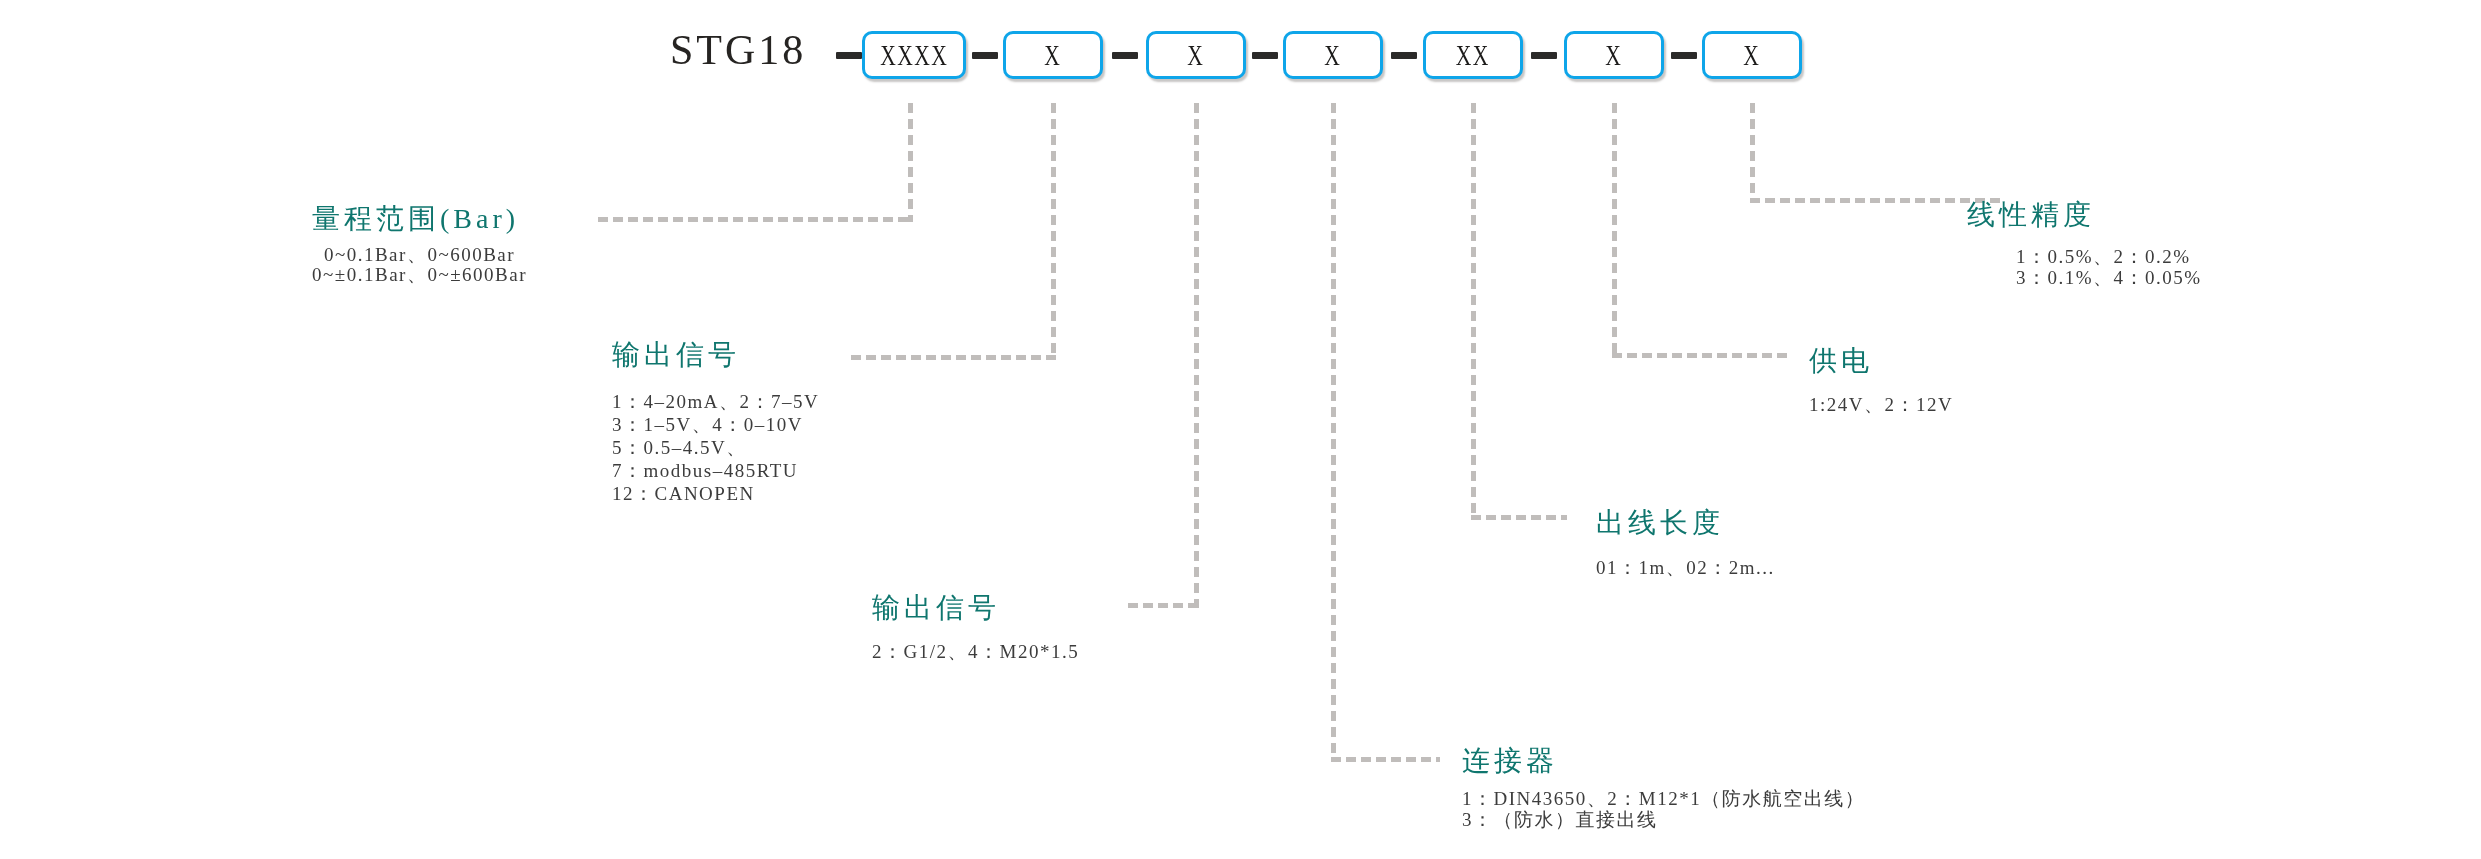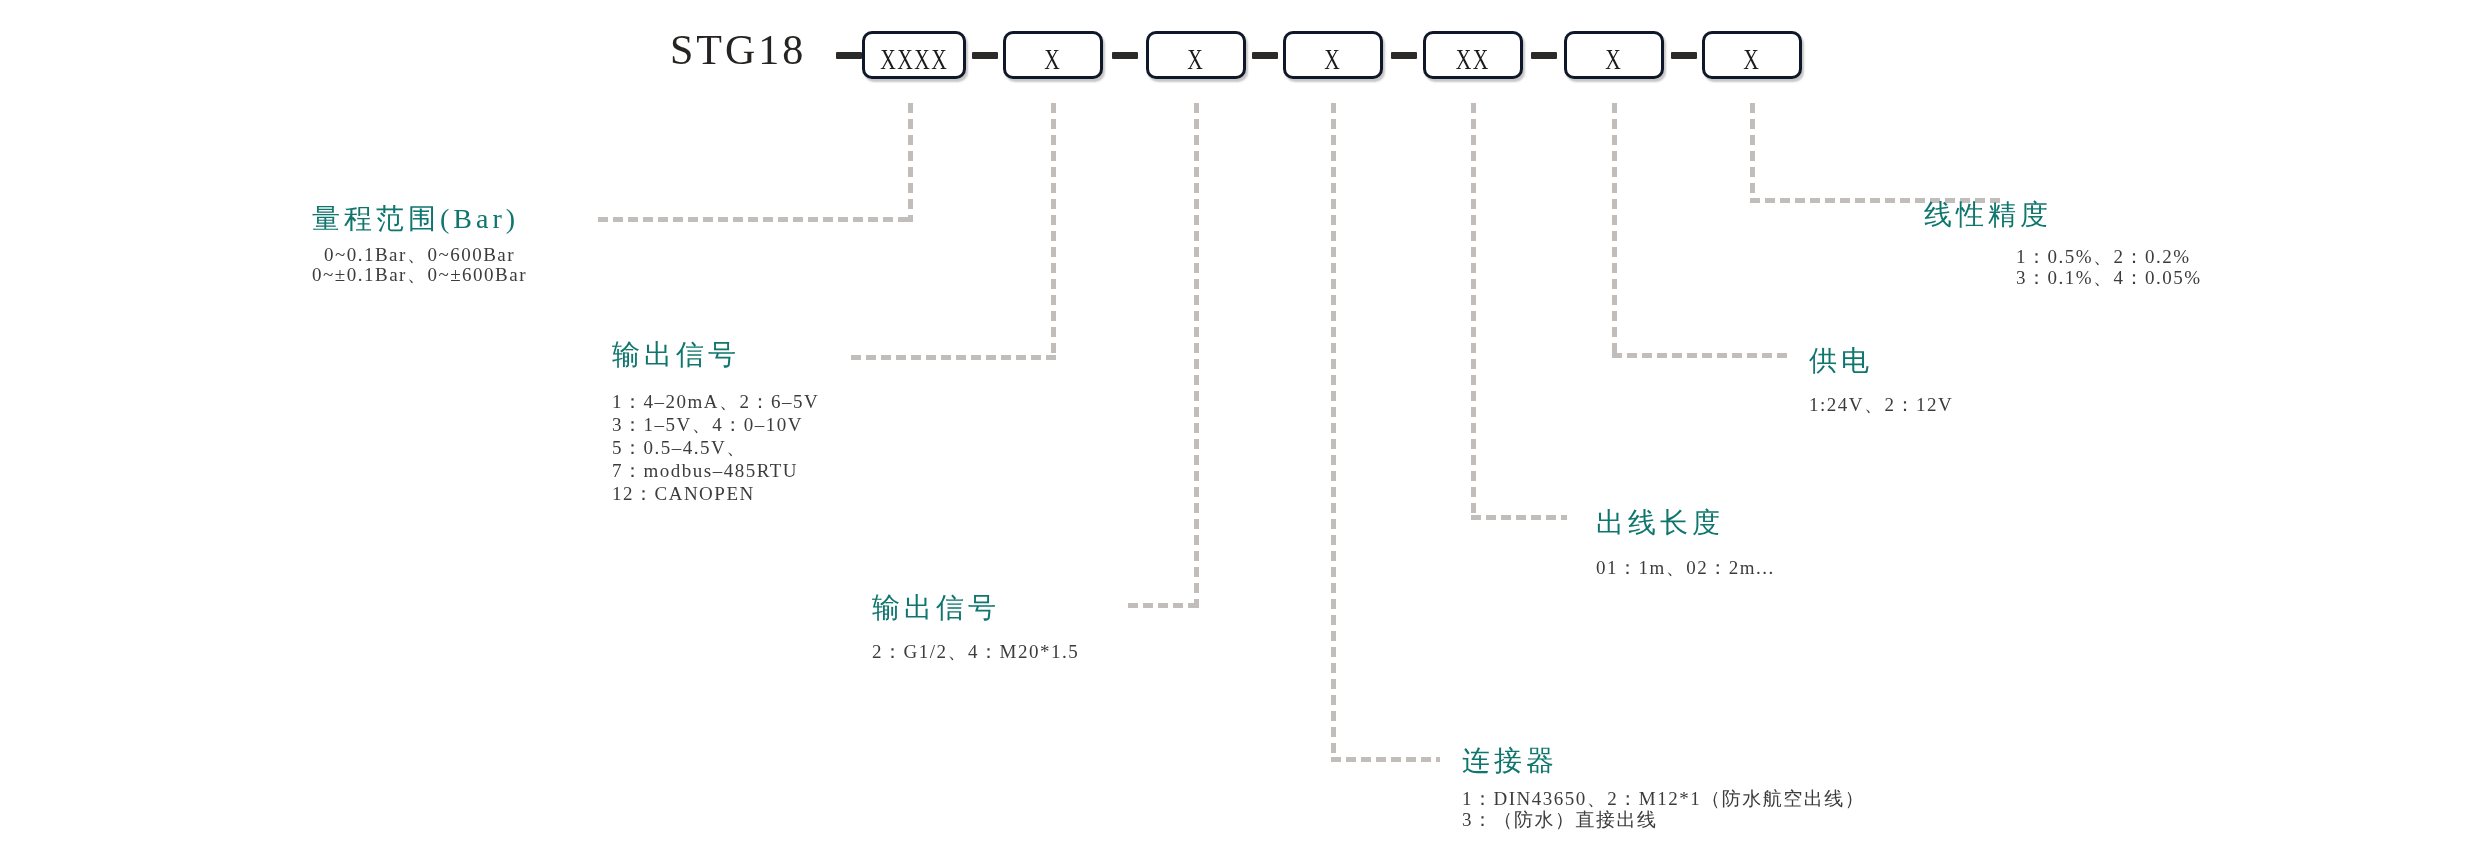--- a/index.html
+++ b/index.html
@@ -12,24 +12,24 @@
   }
   
   .model-prefix{
     position:absolute;left:670px;top:26px;
     font-size:42px;letter-spacing:3px;color:#262422;
     white-space:nowrap;
   }
   .code-box{
     position:absolute;top:31px;height:42px;
     background:#ffffff;
-    border:3px solid #0f172a;
+    border:3px solid #0ea5e9;
     border-radius:10px;
     box-shadow:2px 3px 2px rgba(132,129,127,.45);
-    display:flex;align-items:flex-end;justify-content:center;
+    display:flex;align-items:center;justify-content:center;
   }
   .code-box span{
     font-size:30px;color:#1c1b1a;letter-spacing:2px;
     transform:scaleX(.72);white-space:nowrap;
   }
   .code-dash{
     position:absolute;top:52px;width:26px;height:7px;
     background:#2b2a29;border-radius:1px;
   }
   
@@ -114,21 +114,21 @@
   <div class="hline" style="left:1750px;top:198px;width:252px"></div>
 
   <div class="field-title" style="left:312px;top:200px">量程范围(Bar)</div>
   <div class="field-lines lh20" style="left:312px;top:245px">
     <div>0~0.1Bar、0~600Bar</div>
     <div>0~±0.1Bar、0~±600Bar</div>
   </div>
 
   <div class="field-title" style="left:612px;top:336px">输出信号</div>
   <div class="field-lines lh23" style="left:612px;top:390px">
-    <div>1：4–20mA、2：6–5V</div>
+    <div>1：4–20mA、2：7–5V</div>
     <div>3：1–5V、4：0–10V</div>
     <div>5：0.5–4.5V、</div>
     <div>7：modbus–485RTU</div>
     <div>12：CANOPEN</div>
   </div>
 
   <div class="field-title" style="left:872px;top:589px">输出信号</div>
   <div class="field-lines" style="left:872px;top:641px">
     <div>2：G1/2、4：M20*1.5</div>
   </div>
@@ -142,19 +142,19 @@
   <div class="field-title" style="left:1596px;top:504px">出线长度</div>
   <div class="field-lines" style="left:1596px;top:557px">
     <div>01：1m、02：2m...</div>
   </div>
 
   <div class="field-title" style="left:1809px;top:342px">供电</div>
   <div class="field-lines" style="left:1809px;top:394px">
     <div>1:24V、2：12V</div>
   </div>
 
-  <div class="field-title" style="left:1924px;top:196px">线性精度</div>
+  <div class="field-title" style="left:1967px;top:196px">线性精度</div>
   <div class="field-lines" style="left:2016px;top:246px">
     <div>1：0.5%、2：0.2%</div>
     <div>3：0.1%、4：0.05%</div>
   </div>
 
 </div>
 
 </body></html>

